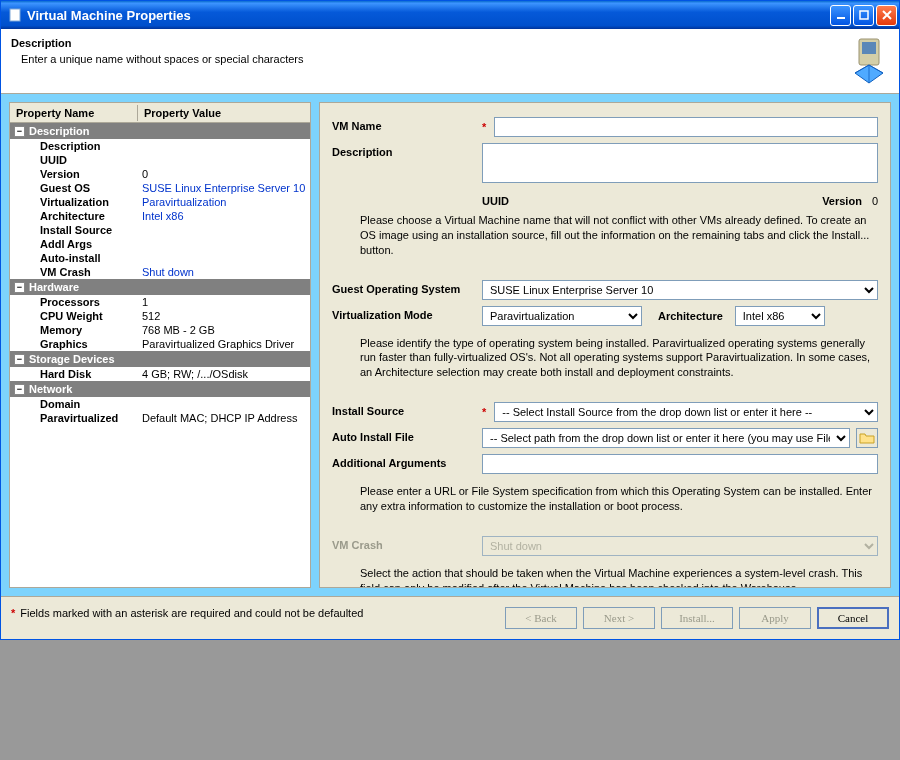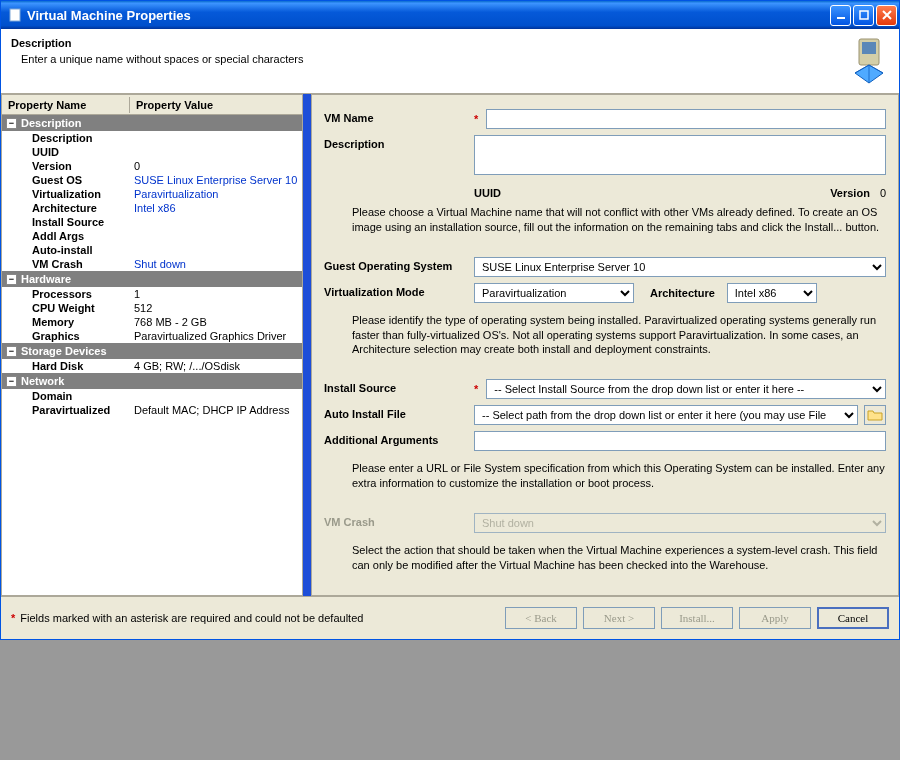--- a/index.html
+++ b/index.html
@@ -57,23 +57,24 @@
   background: #fff;
 }
 .header-text { flex: 1; }
 .header-title { font-weight: bold; font-size: 11px; margin-bottom: 4px; }
 .header-subtitle { font-size: 11px; padding-left: 10px; }
 .header-icon { width: 40px; height: 48px; }
 
 .main-area {
   flex: 1;
   display: flex;
+  padding: 8px;
   gap: 8px;
   overflow: hidden;
-  background: #1d4ed8;
+  background: #7dd3fc;
 }
 
 
 .prop-panel {
   width: 302px;
   background: #fff;
   border: 1px solid #aca899;
   display: flex;
   flex-direction: column;
   overflow: hidden;
@@ -177,21 +178,21 @@
   background: #ece9d8;
   display: flex; align-items: center; justify-content: center;
   cursor: pointer;
 }
 
 
 .footer {
   border-top: 1px solid #aca899;
   padding: 10px;
   display: flex;
-  align-items: center;
+  align-items: flex-start;
   background: #ece9d8;
 }
 .footer-note { flex: 1; }
 .footer-note .req { color: #c00; }
 .footer-buttons { display: flex; gap: 6px; }
 .btn {
   min-width: 72px;
   height: 22px;
   border: 1px solid #7f9db9;
   background: #ece9d8;

